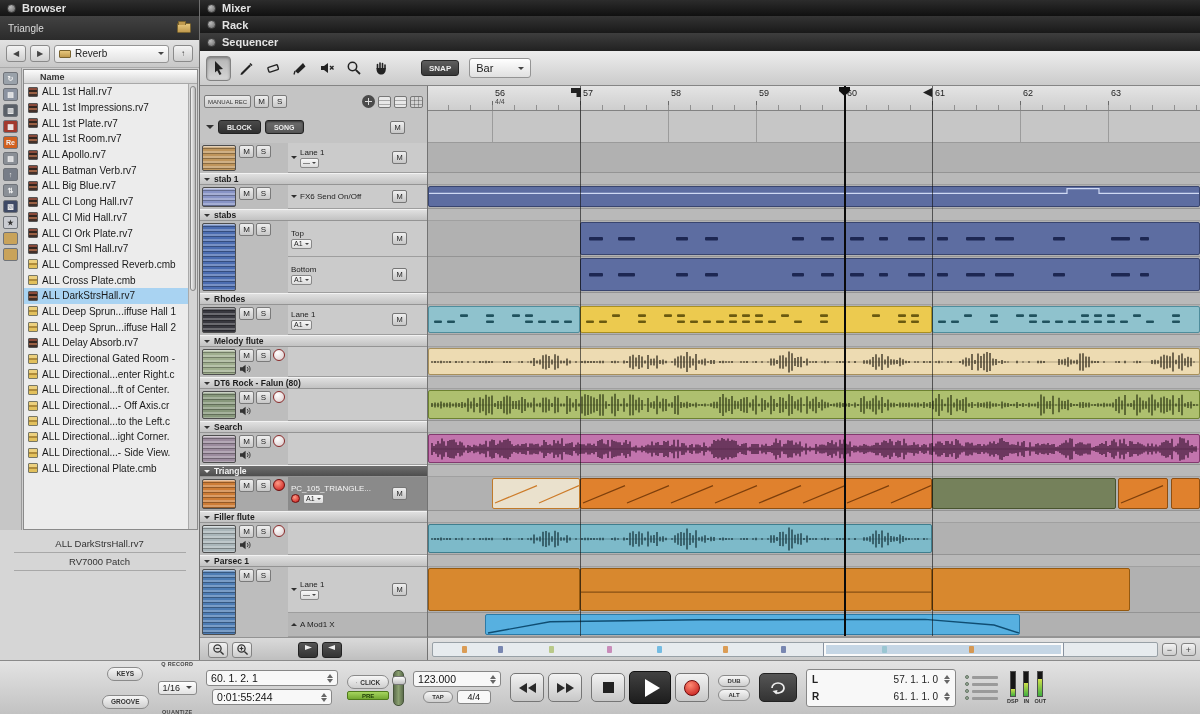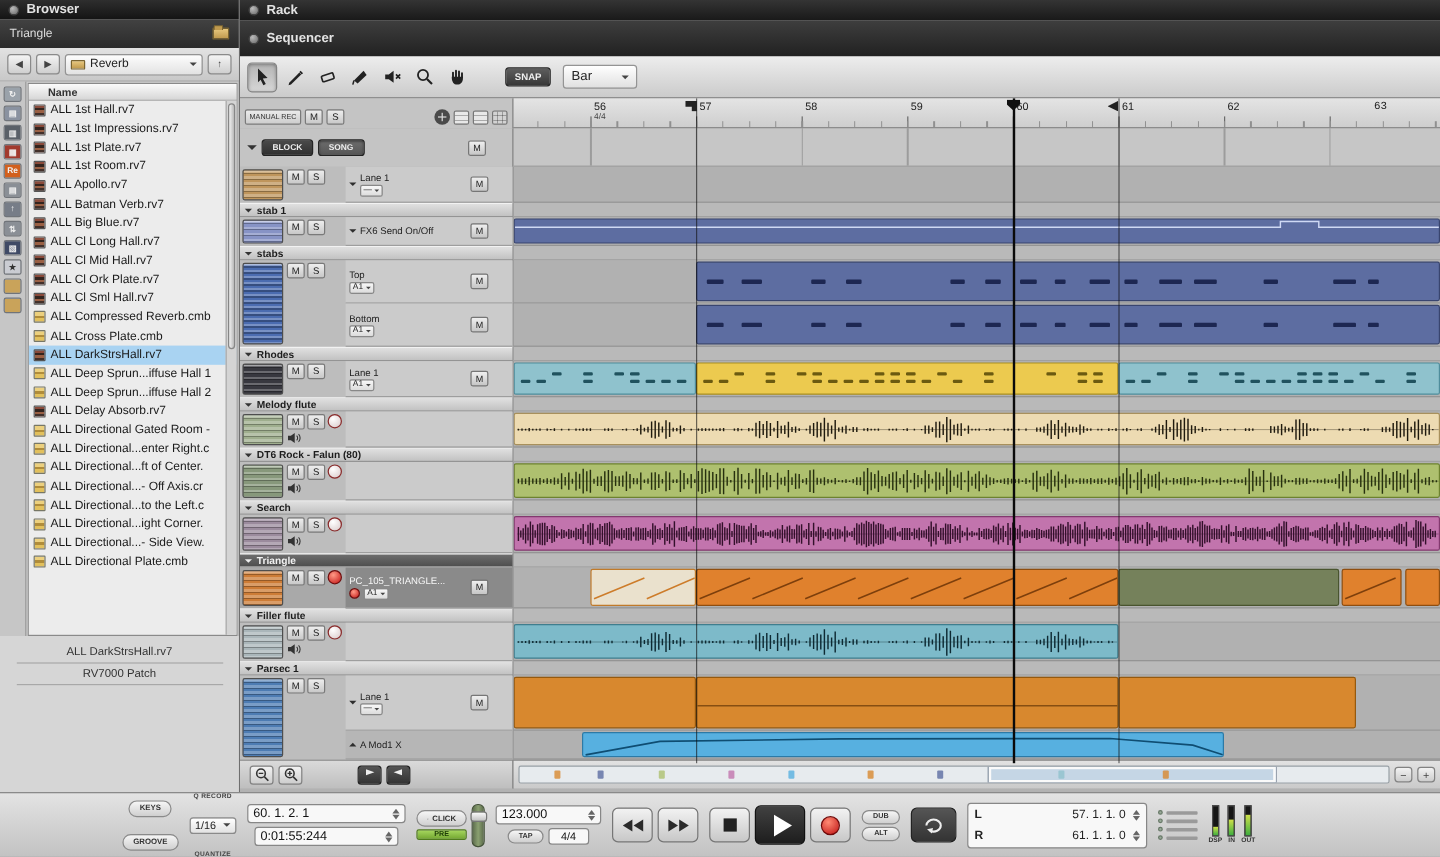--- a/index.html
+++ b/index.html
@@ -43,21 +43,21 @@
 .plus-circle::before{left:2px;right:2px;top:4.5px;height:1.5px;}
 .plus-circle::after{top:2px;bottom:2px;left:4.5px;width:1.5px;}
 .create-label{flex:1;text-align:center;font-size:11px;color:#333;}
 .info-panel{height:130px;background:#d6d6d6;display:flex;flex-direction:column;align-items:center;padding-top:8px;font-size:9.5px;color:#333;flex:none;}
 .info-line{border-bottom:1px solid #a8a8a8;width:172px;text-align:center;padding-bottom:3px;margin-bottom:3px;}
 
 
 .main{position:absolute;left:200px;top:0;width:1000px;height:660px;display:flex;flex-direction:column;}
 .bar-mixer{height:16px;background:linear-gradient(#2c2c2c,#101010);}
 .bar-rack{height:17px;background:linear-gradient(#343434,#191919);}
-.bar-seq{height:30px;background:linear-gradient(#3e3e3e,#212121);}
+.bar-seq{height:18px;background:linear-gradient(#3e3e3e,#212121);}
 .toolbar{height:35px;background:linear-gradient(#ededed,#cbcbcb);border-bottom:1px solid #858585;display:flex;align-items:center;padding:0 6px;gap:2px;flex:none;}
 .tool-btn{width:25px;height:25px;border-radius:4px;display:flex;align-items:center;justify-content:center;border:1px solid transparent;}
 .tool-btn.active{background:linear-gradient(#b4b4b4,#d6d6d6);border:1px solid #828282;box-shadow:inset 0 1px 3px rgba(0,0,0,.35);}
 .snap-btn{margin-left:26px;height:16px;padding:0 7px;background:linear-gradient(#5e5e5e,#383838);color:#eee;font-size:8px;font-weight:bold;border-radius:3px;border:1px solid #262626;display:flex;align-items:center;flex:none;}
 .snap-select{margin-left:8px;height:20px;min-width:62px;background:linear-gradient(#fff,#e0e0e0);border:1px solid #949494;border-radius:3px;display:flex;align-items:center;padding:0 6px;font-size:11px;gap:10px;}
 
 
 .seq{flex:1;position:relative;display:flex;flex-direction:column;background:#b2b2b2;min-height:0;}
 .seq-row{display:flex;flex:none;}
 .tl-left{width:228px;flex:none;background:#c4c4c4;border-right:1px solid #737373;}
@@ -324,20 +324,24 @@
           </div>
       </div>
     </div>
     <div class="info-panel">
       <div class="info-line">ALL DarkStrsHall.rv7</div>
       <div class="info-line">RV7000 Patch</div>
     </div>
   </div>
 
   <div class="main">
+    <div class="bar-mixer dark-bar">
+      <span class="win-dot"></span>
+      <span>Mixer</span>
+    </div>
     <div class="bar-rack dark-bar">
       <span class="win-dot"></span>
       <span>Rack</span>
     </div>
     <div class="bar-seq dark-bar">
       <span class="win-dot"></span>
       <span>Sequencer</span>
     </div>
 
     <div class="toolbar">
@@ -411,21 +415,21 @@
             <div class="bar-num" style="left: 243px;">58</div>
             <div class="bar-tick" style="left: 240px;"></div>
             <div class="bar-num" style="left: 331px;">59</div>
             <div class="bar-tick" style="left: 328px;"></div>
             <div class="bar-num" style="left: 419px;">60</div>
             <div class="bar-tick" style="left: 416px;"></div>
             <div class="bar-num" style="left: 507px;">61</div>
             <div class="bar-tick" style="left: 504px;"></div>
             <div class="bar-num" style="left: 595px;">62</div>
             <div class="bar-tick" style="left: 592px;"></div>
-            <div class="bar-num" style="left: 717px; font-family: Liberation Mono, monospace;">63</div>
+            <div class="bar-num" style="left: 683px;">63</div>
             <div class="bar-tick" style="left: 680px;"></div>
             <div class="bar-sig" style="left: 67px;">4/4</div>
           </div>
       </div>
 
       <div class="seq-row block-row">
         <div class="tl-left block-left">
           <span class="tri"></span>
           <span class="blk-btn blk-block">BLOCK</span>
           <span class="blk-btn blk-song">SONG</span>

